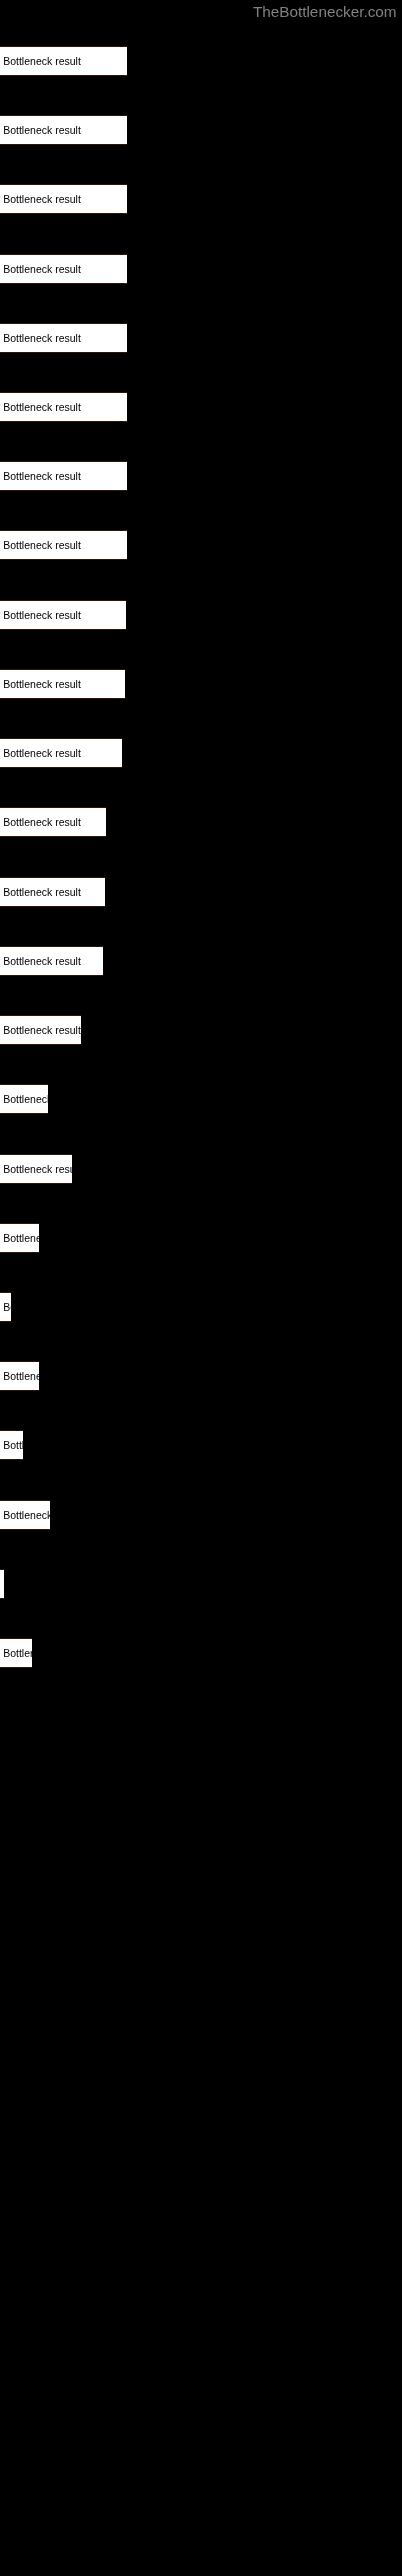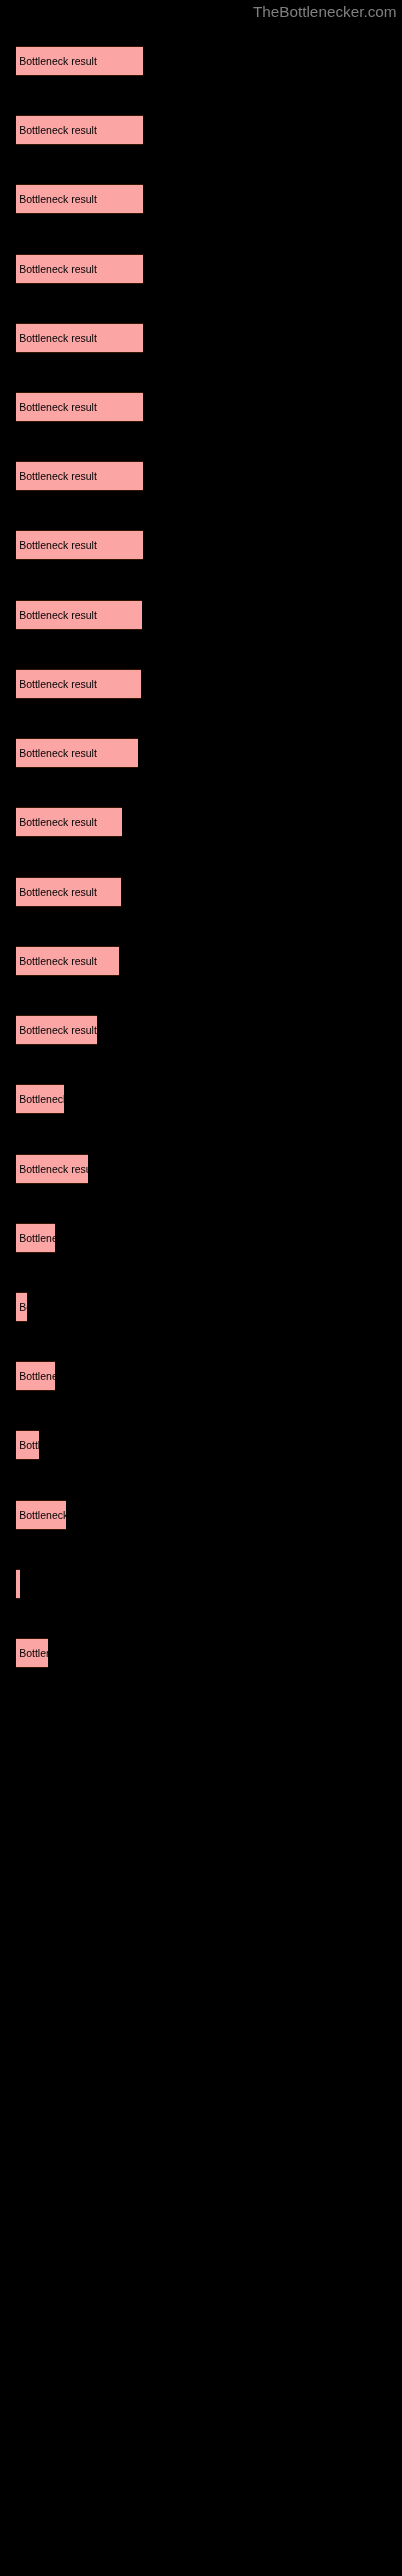--- a/index.html
+++ b/index.html
@@ -31,23 +31,23 @@
     width: 403px;
     height: 2576px;
   }
   .bar-row {
     position: absolute;
     left: 0;
     width: 403px;
   }
   .bar {
     position: absolute;
-    left: 16px;
+    left: 0;
     top: 0;
-    background: #fca5a5;
+    background: #ffffff;
     border-top: 0.8px solid #331400;
     border-bottom: 0.8px solid #331400;
     box-sizing: border-box;
     overflow: hidden;
     white-space: nowrap;
   }
   .bar-label {
     position: absolute;
     left: 3.2px;
     top: 50%;

